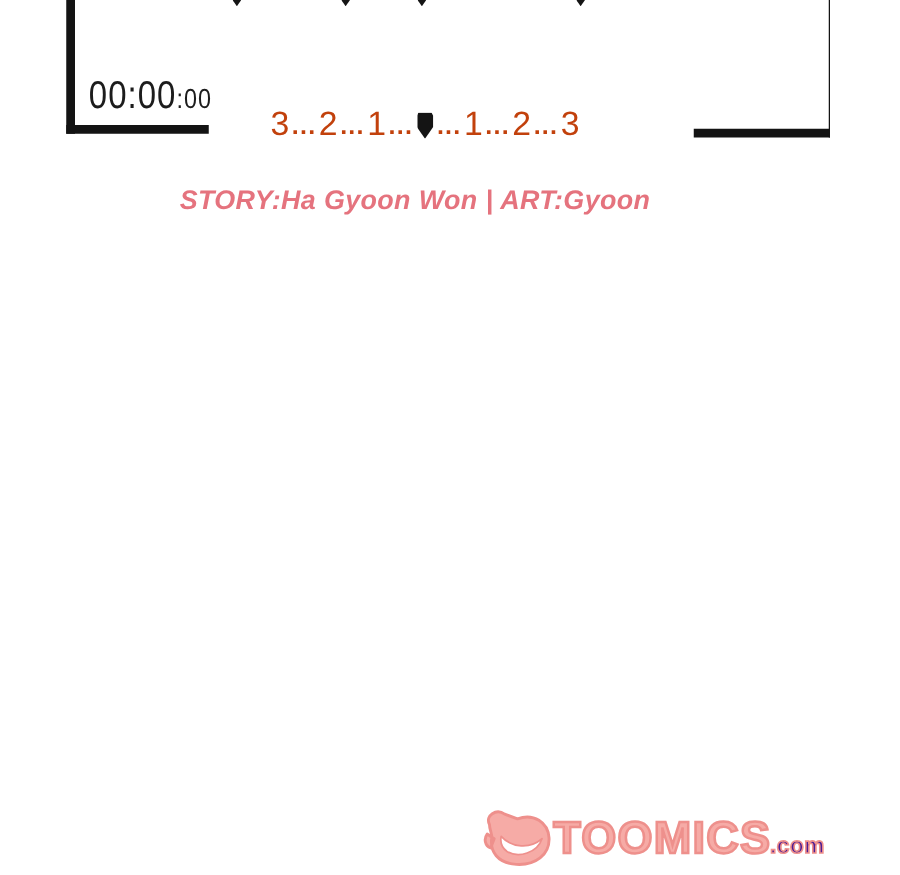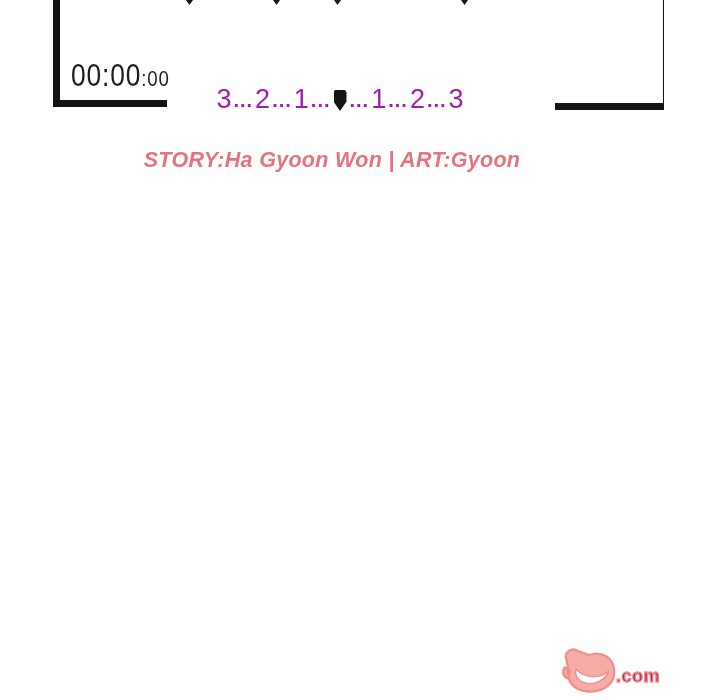--- a/index.html
+++ b/index.html
@@ -22,21 +22,21 @@
   
   .timer{
     position:absolute;left:71px;top:58px;color:#1c1c1c;white-space:nowrap;
     transform:scaleX(.85);transform-origin:left top;
   }
   .t-main{font-size:31px;font-weight:500;letter-spacing:1px;}
   .t-sub{font-size:22px;font-weight:500;letter-spacing:1px;}
   
   .countdown{
     position:absolute;left:16px;right:0;top:84px;text-align:center;
-    color:#a21caf;white-space:nowrap;
+    color:#c2410c;white-space:nowrap;
   }
   .cd-num{font-size:27px;font-weight:500;}
   .dots{
     font-size:20px;font-weight:800;letter-spacing:1px;margin:0 2px;
     position:relative;top:-1px;display:inline-block;
   }
   .censor{
     display:inline-block;width:13px;height:21px;background:#141414;
     clip-path:polygon(10% 0,90% 0,100% 12%,100% 55%,50% 100%,0 55%,0 12%);
     vertical-align:-3px;margin:0 1px;
@@ -51,21 +51,21 @@
   .logo{
     position:absolute;right:4px;bottom:4px;display:flex;align-items:center;
     gap:1px;white-space:nowrap;
   }
   .logo svg{display:block;}
   .brand{
     font-size:36px;font-weight:800;color:#f6aba6;
     -webkit-text-stroke:2px #ee908c;letter-spacing:1px;
   }
   .tld{
-    font-size:18px;font-weight:800;color:#be185d;
+    font-size:18px;font-weight:800;color:#4c1d95;
     -webkit-text-stroke:1.3px #ee908c;margin-left:-2px;align-self:flex-end;
     padding-bottom:9px;letter-spacing:.5px;
   }
 </style>
 </head>
 <body>
 
 <div class="stage">
 
   <div class="remnant r1"></div>
@@ -87,16 +87,17 @@
   </div>
 
   <div class="credits">STORY:Ha Gyoon Won | ART:Gyoon</div>
 
   <div class="logo">
     <svg width="56" height="52" viewBox="0 0 60 54">
       <path d="M6 16 C2 8 12 2 19 7 L30 11 C44 6 56 14 57 27 C58 42 45 51 29 50 C13 49 6 39 8 27 C8 23 6 20 6 16 Z
                M4 24 C1 28 2 34 7 36 L10 28 Z" fill="#f6aba6" stroke="#ee908c" stroke-width="2.5" stroke-linejoin="round"></path>
       <path d="M16 26 C25 36 41 37 51 28 C47 40 31 45 21 39 C17 36 15 31 16 26 Z" fill="#ffffff" stroke="#ee908c" stroke-width="1.5" stroke-linejoin="round"></path>
     </svg>
+    <span class="brand">TOOMICS</span>
     <span class="tld">.com</span>
   </div>
 
 </div>
 
 </body></html>

